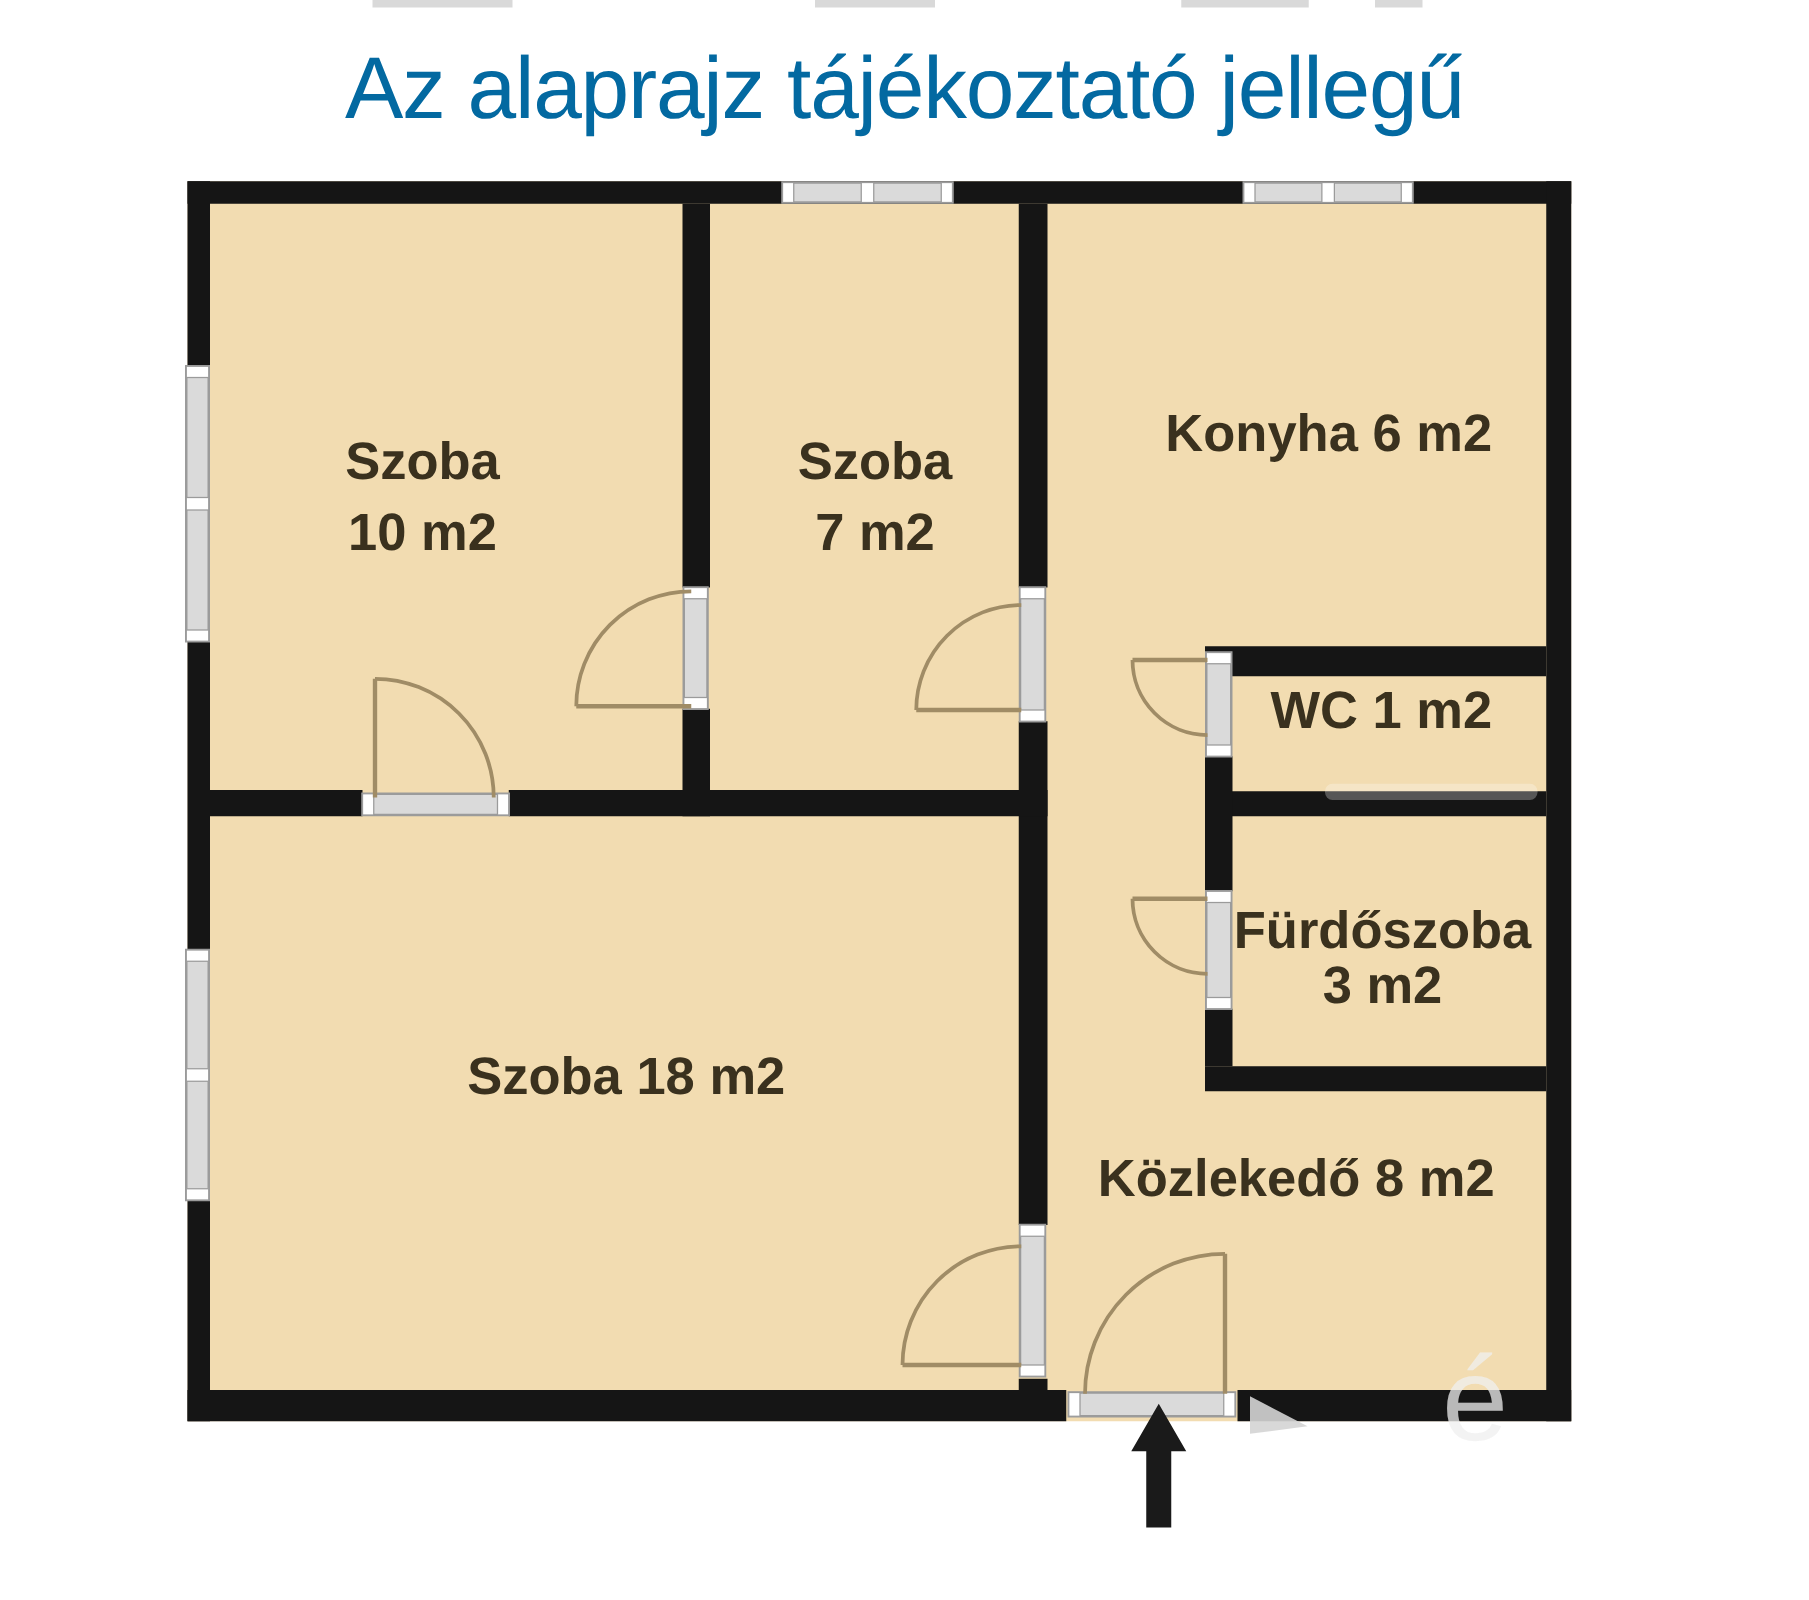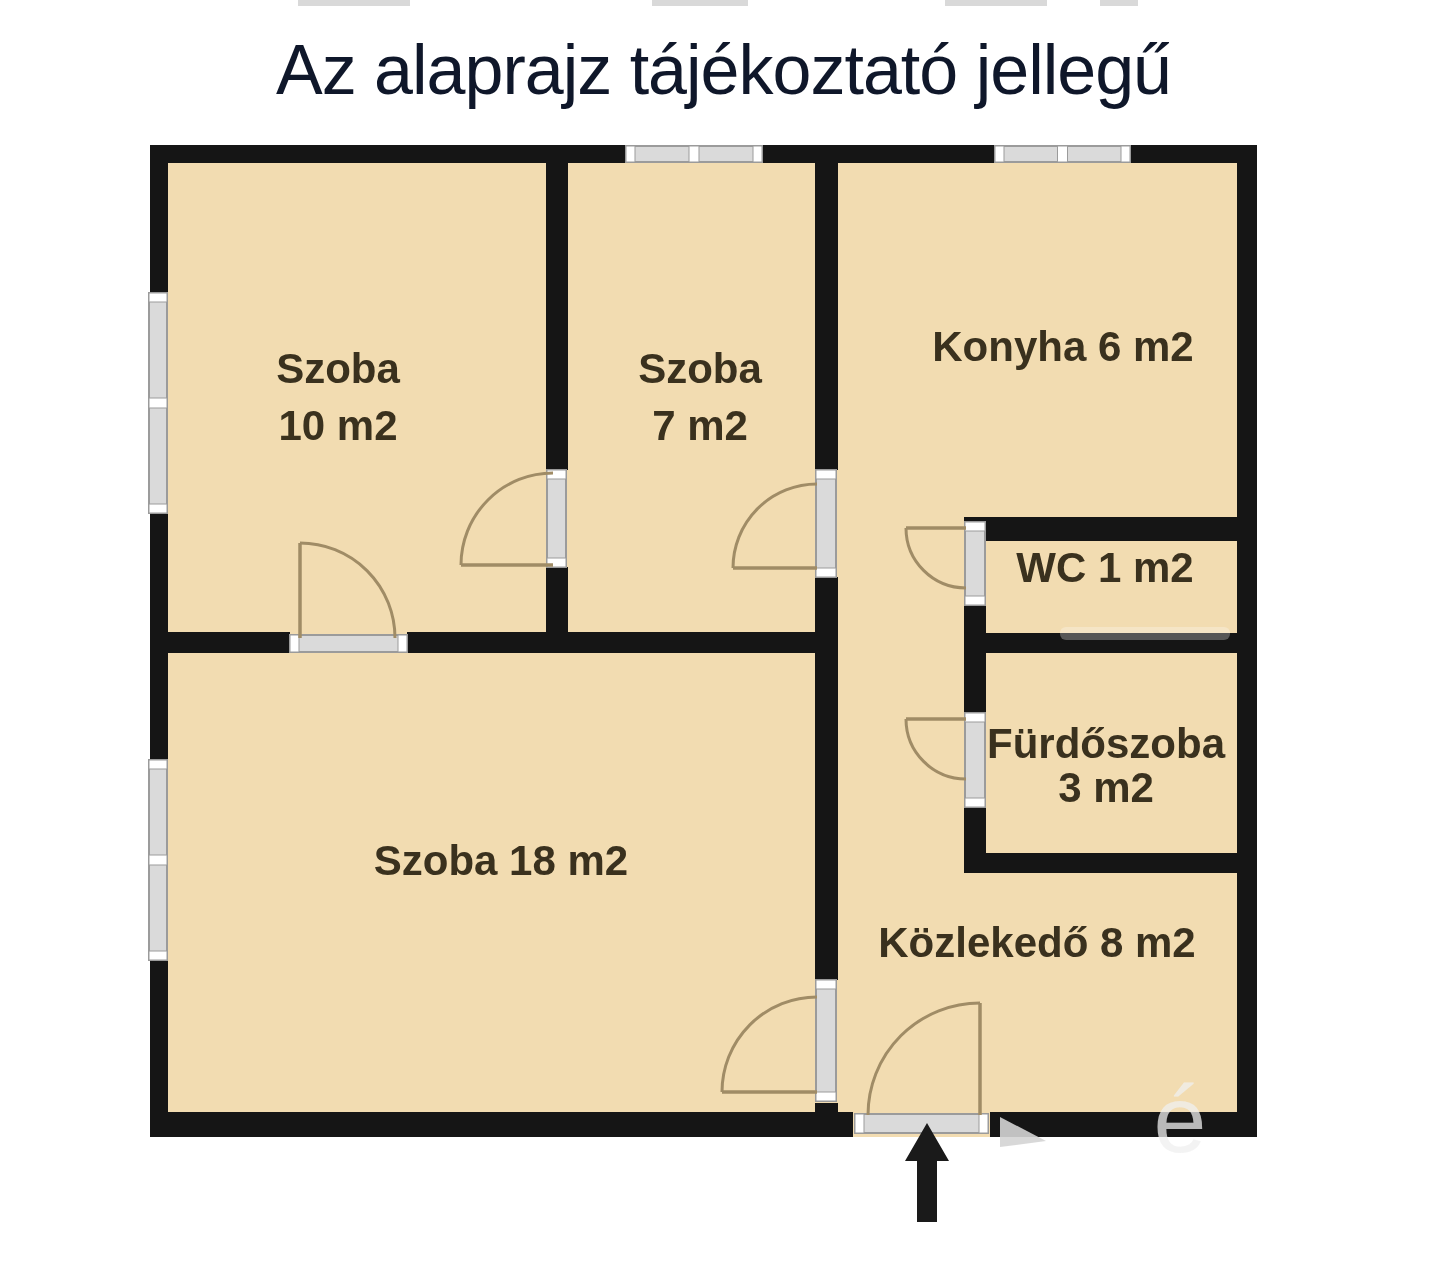--- a/index.html
+++ b/index.html
@@ -1,19 +1,19 @@
 <!DOCTYPE html>
 <html><head>
 <meta charset="utf-8">
 <style>
   html,body{margin:0;padding:0;background:#ffffff;}
   .stage{position:relative;width:1447px;height:1280px;background:#ffffff;overflow:hidden;
          font-family:"Liberation Sans","DejaVu Sans",sans-serif;}
   .plan-title{position:absolute;left:0;top:30px;width:100%;text-align:center;
-              font-size:70px;font-weight:400;letter-spacing:-1px;color:#0f172a;
+              font-size:70px;font-weight:400;letter-spacing:-1px;color:#0369a1;
               font-family:"Liberation Sans","DejaVu Sans",sans-serif;}
   svg#plan{position:absolute;left:0;top:0;width:1447px;height:1280px;}
   text.room-label{font-family:"Liberation Sans","DejaVu Sans",sans-serif;font-weight:700;}
   text.wm-char{font-family:"Liberation Sans","DejaVu Sans",sans-serif;}
 </style>
 </head>
 <body>
 
 <div class="stage">
   <div class="plan-title">Az alaprajz tájékoztató jellegű</div>

